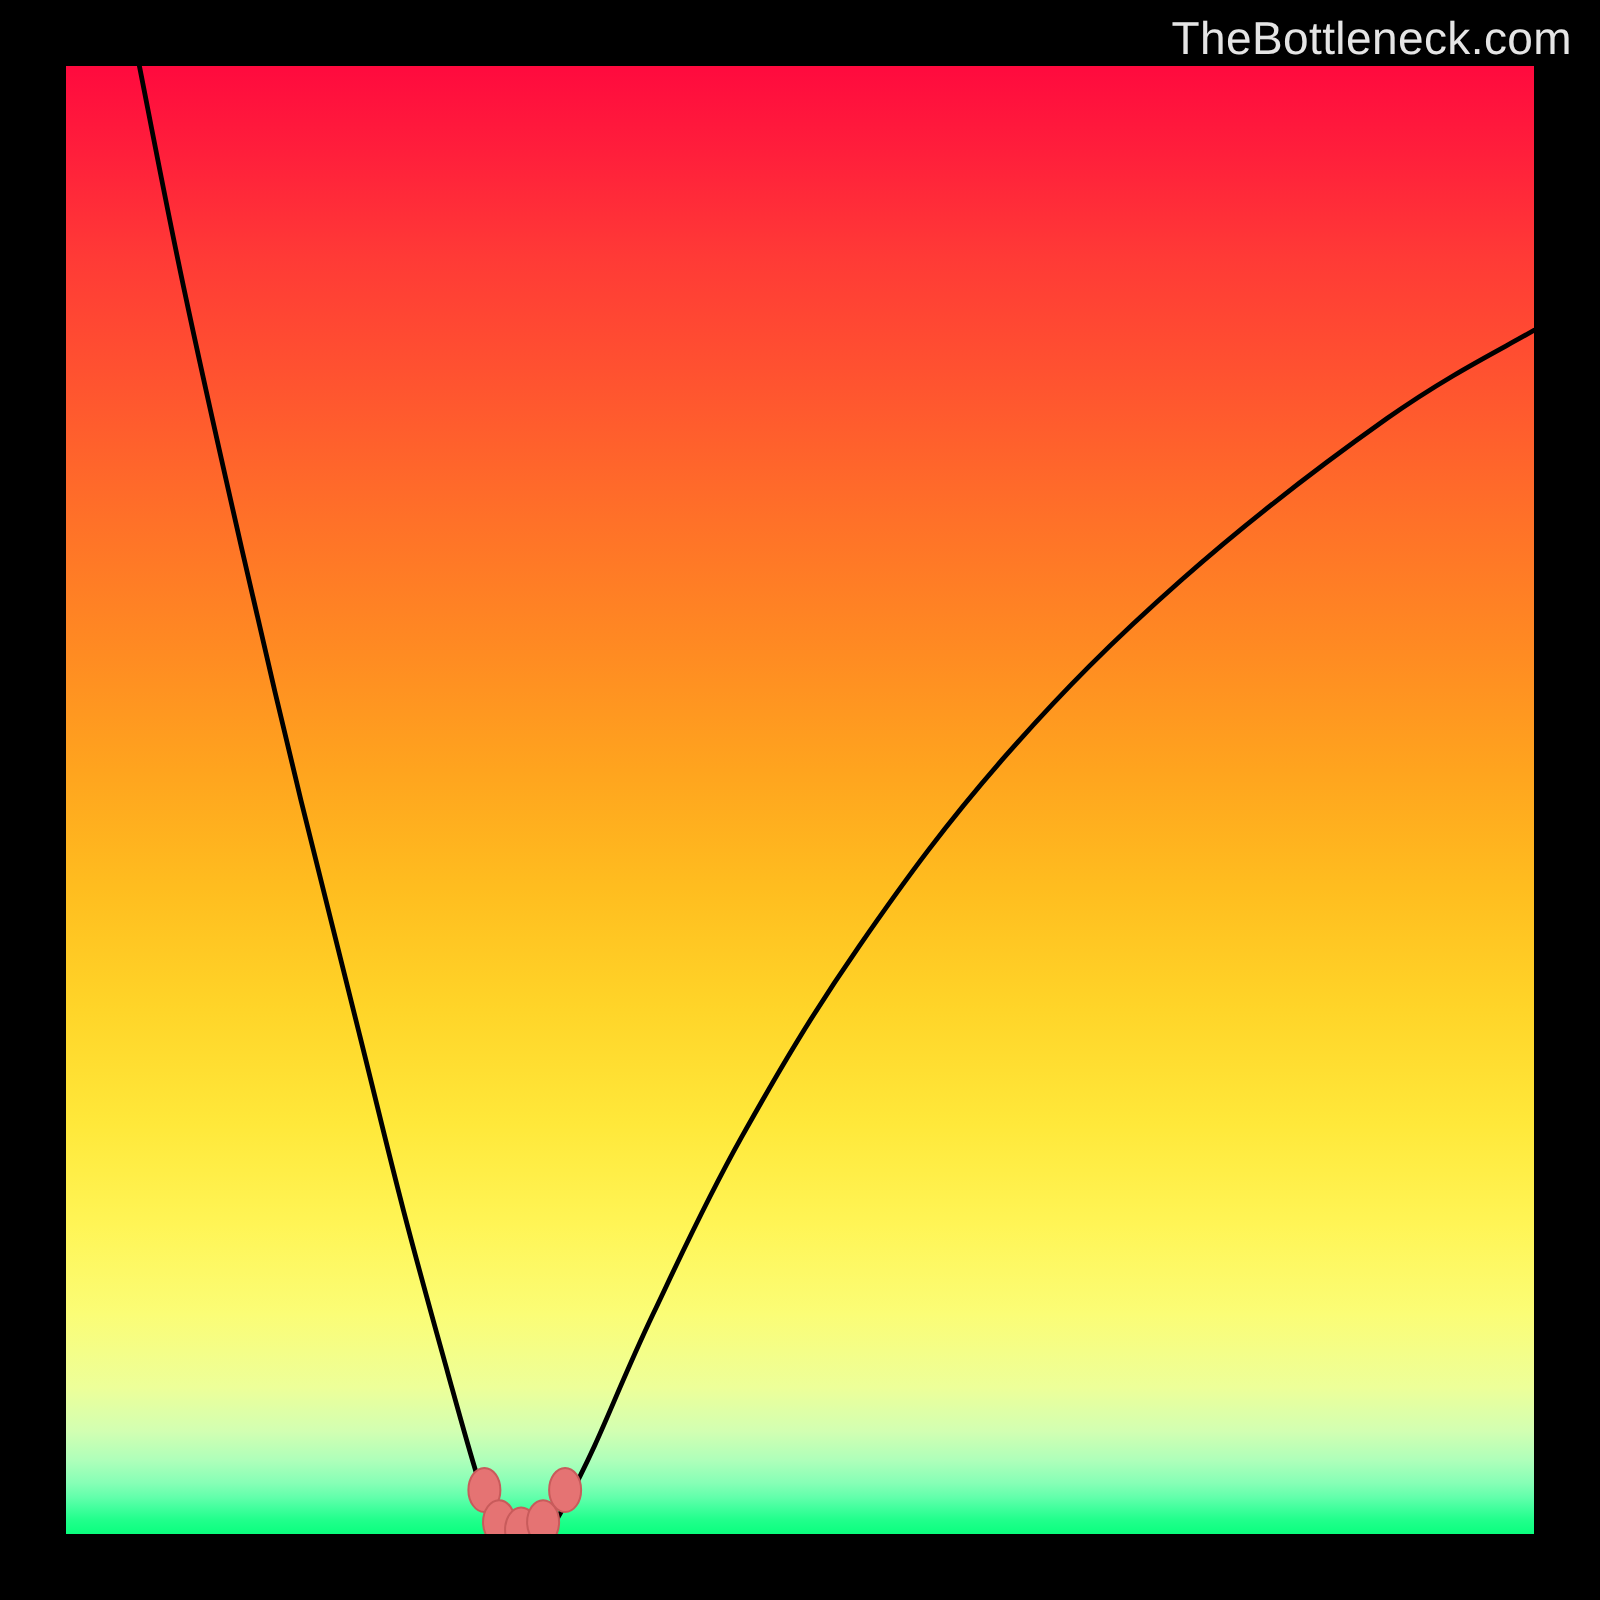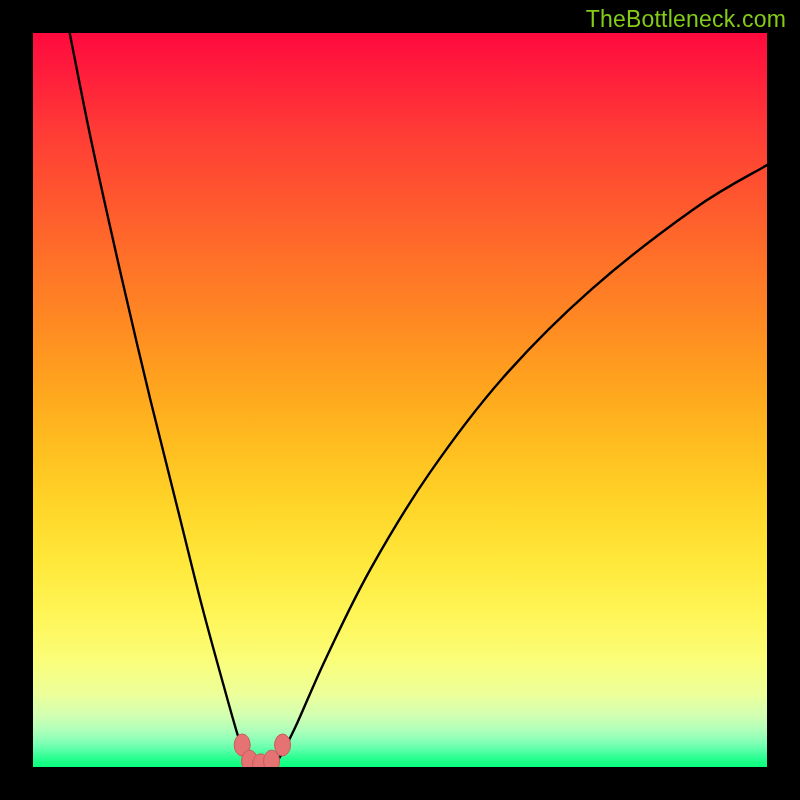--- a/index.html
+++ b/index.html
@@ -52,21 +52,21 @@
   .curve-svg {
     position: absolute;
     left: 0; top: 0;
     width: 734px; height: 734px;
   }
 
   .watermark {
     position: absolute;
     top: 6px;
     right: 14px;
-    color: #84cc16;
+    color: #e5e5e5;
     font-size: 23px;
     font-weight: 400;
     letter-spacing: 0.2px;
   }
 </style>
 </head>
 <body>
 
 <div class="frame">
   <div class="plot">

